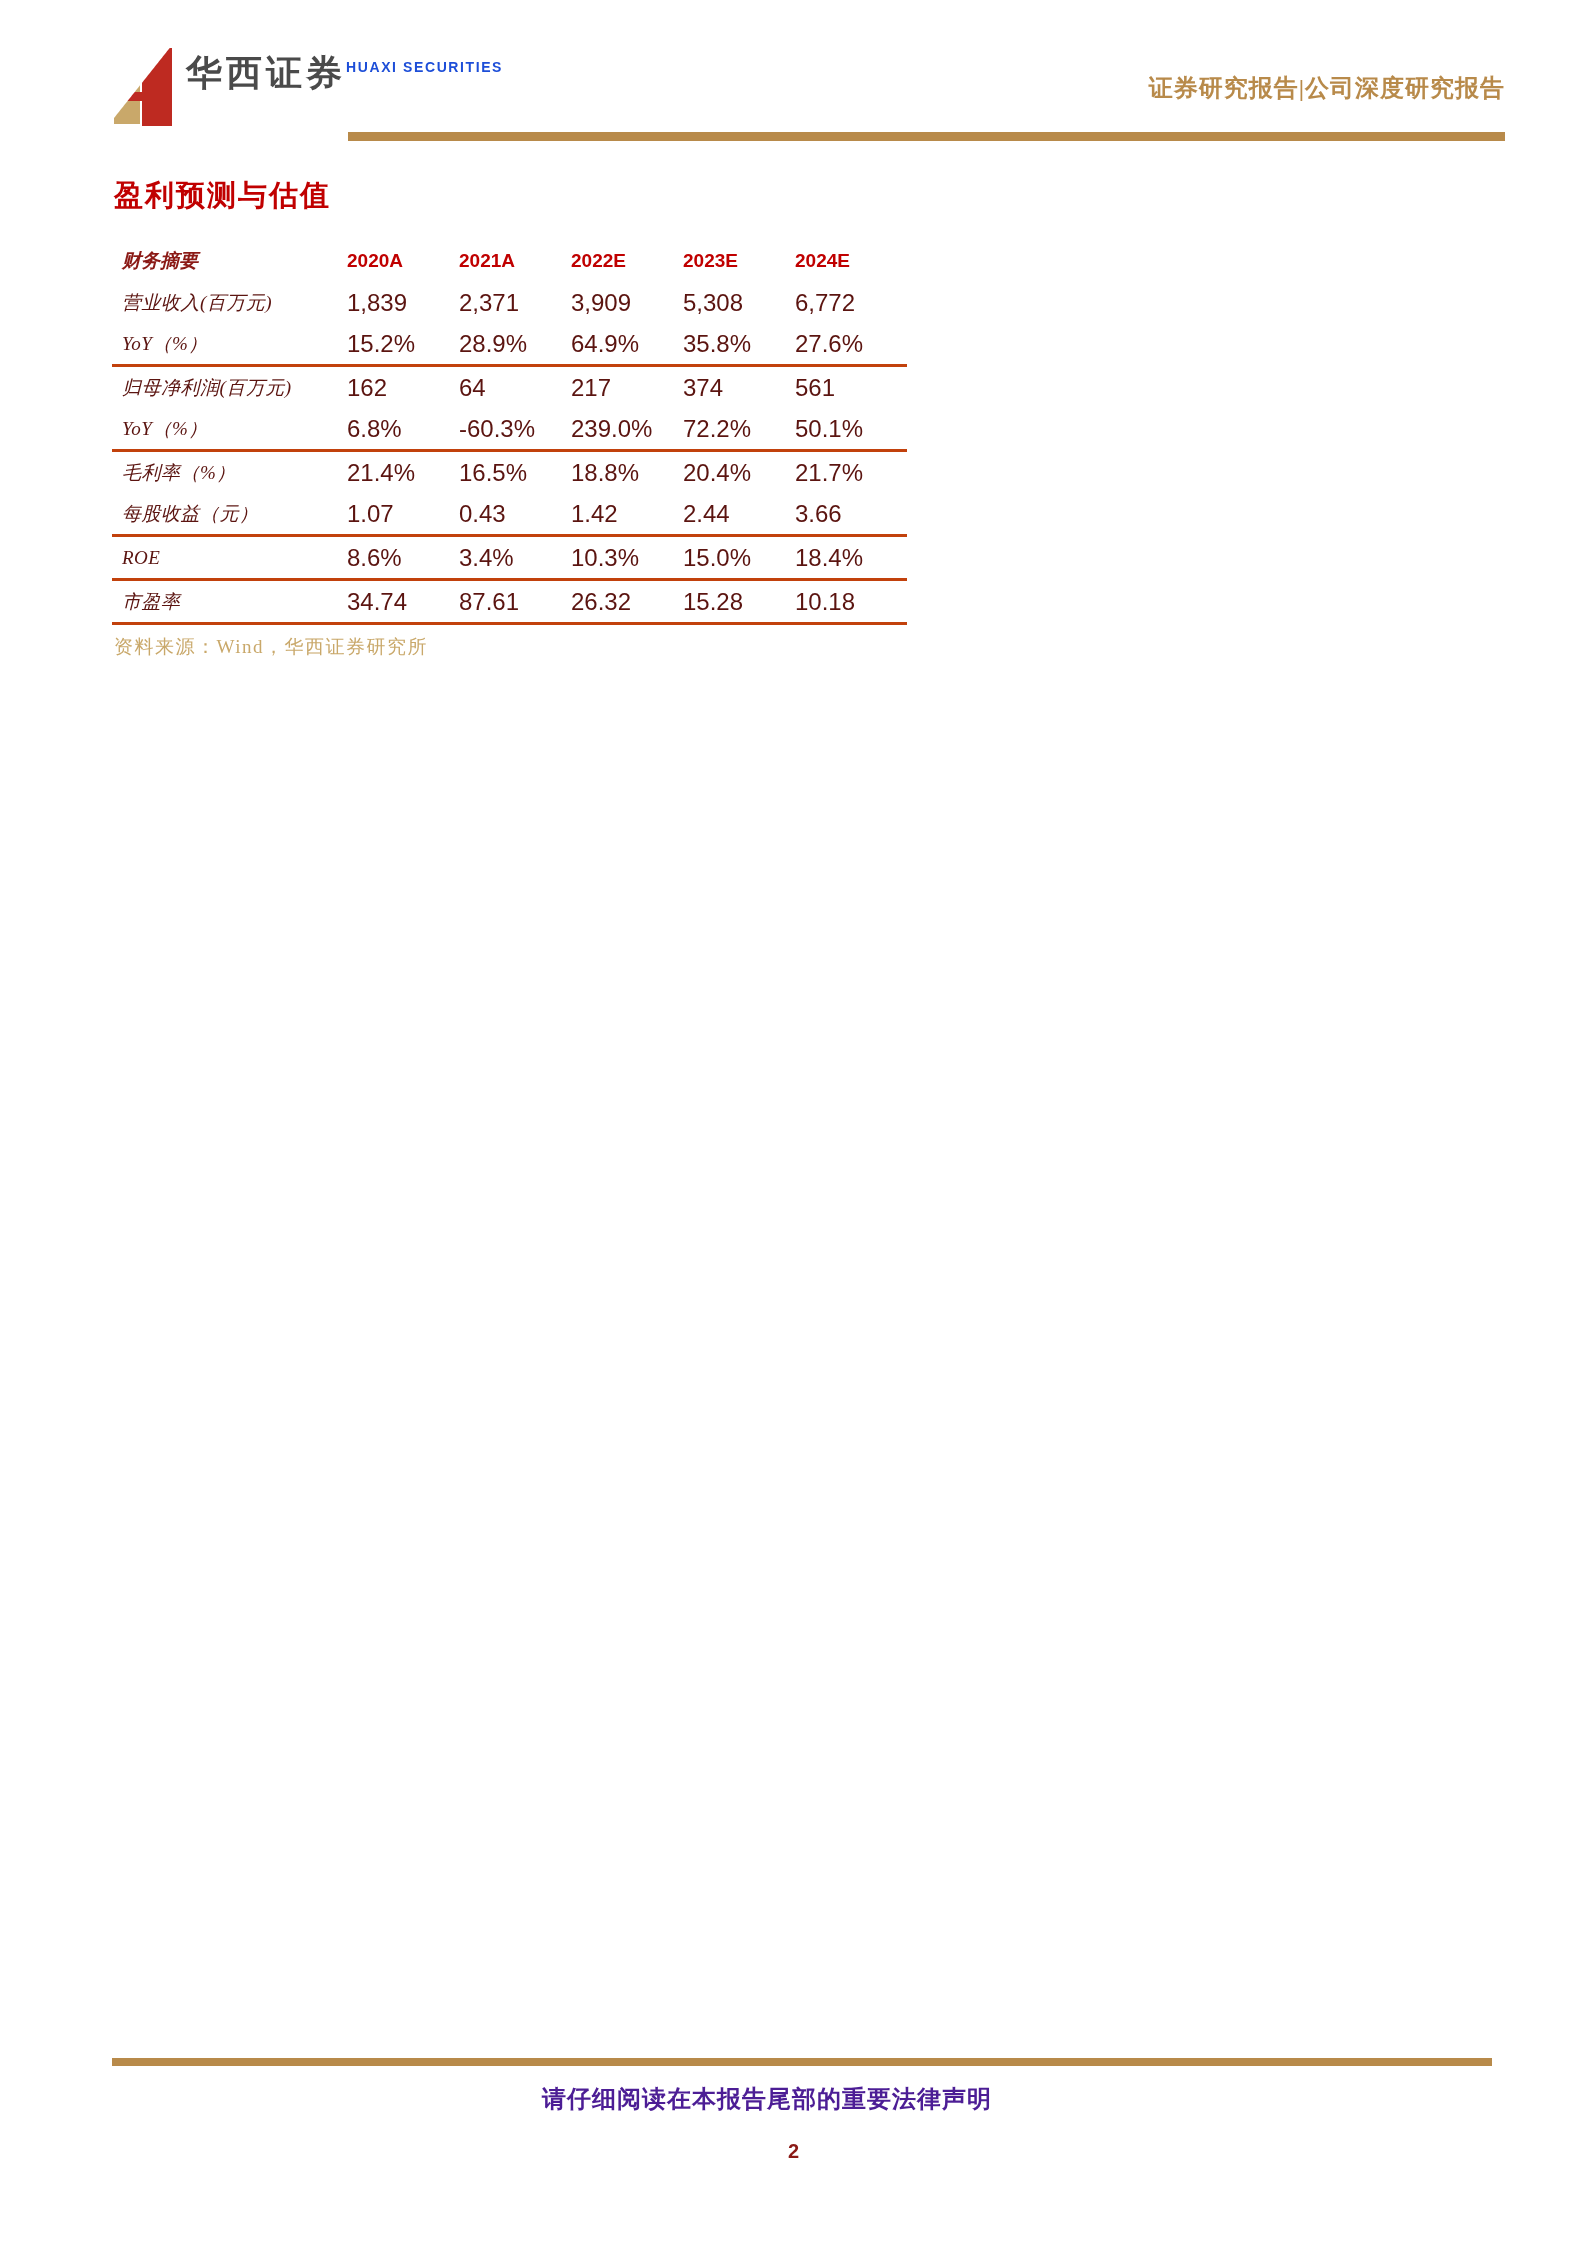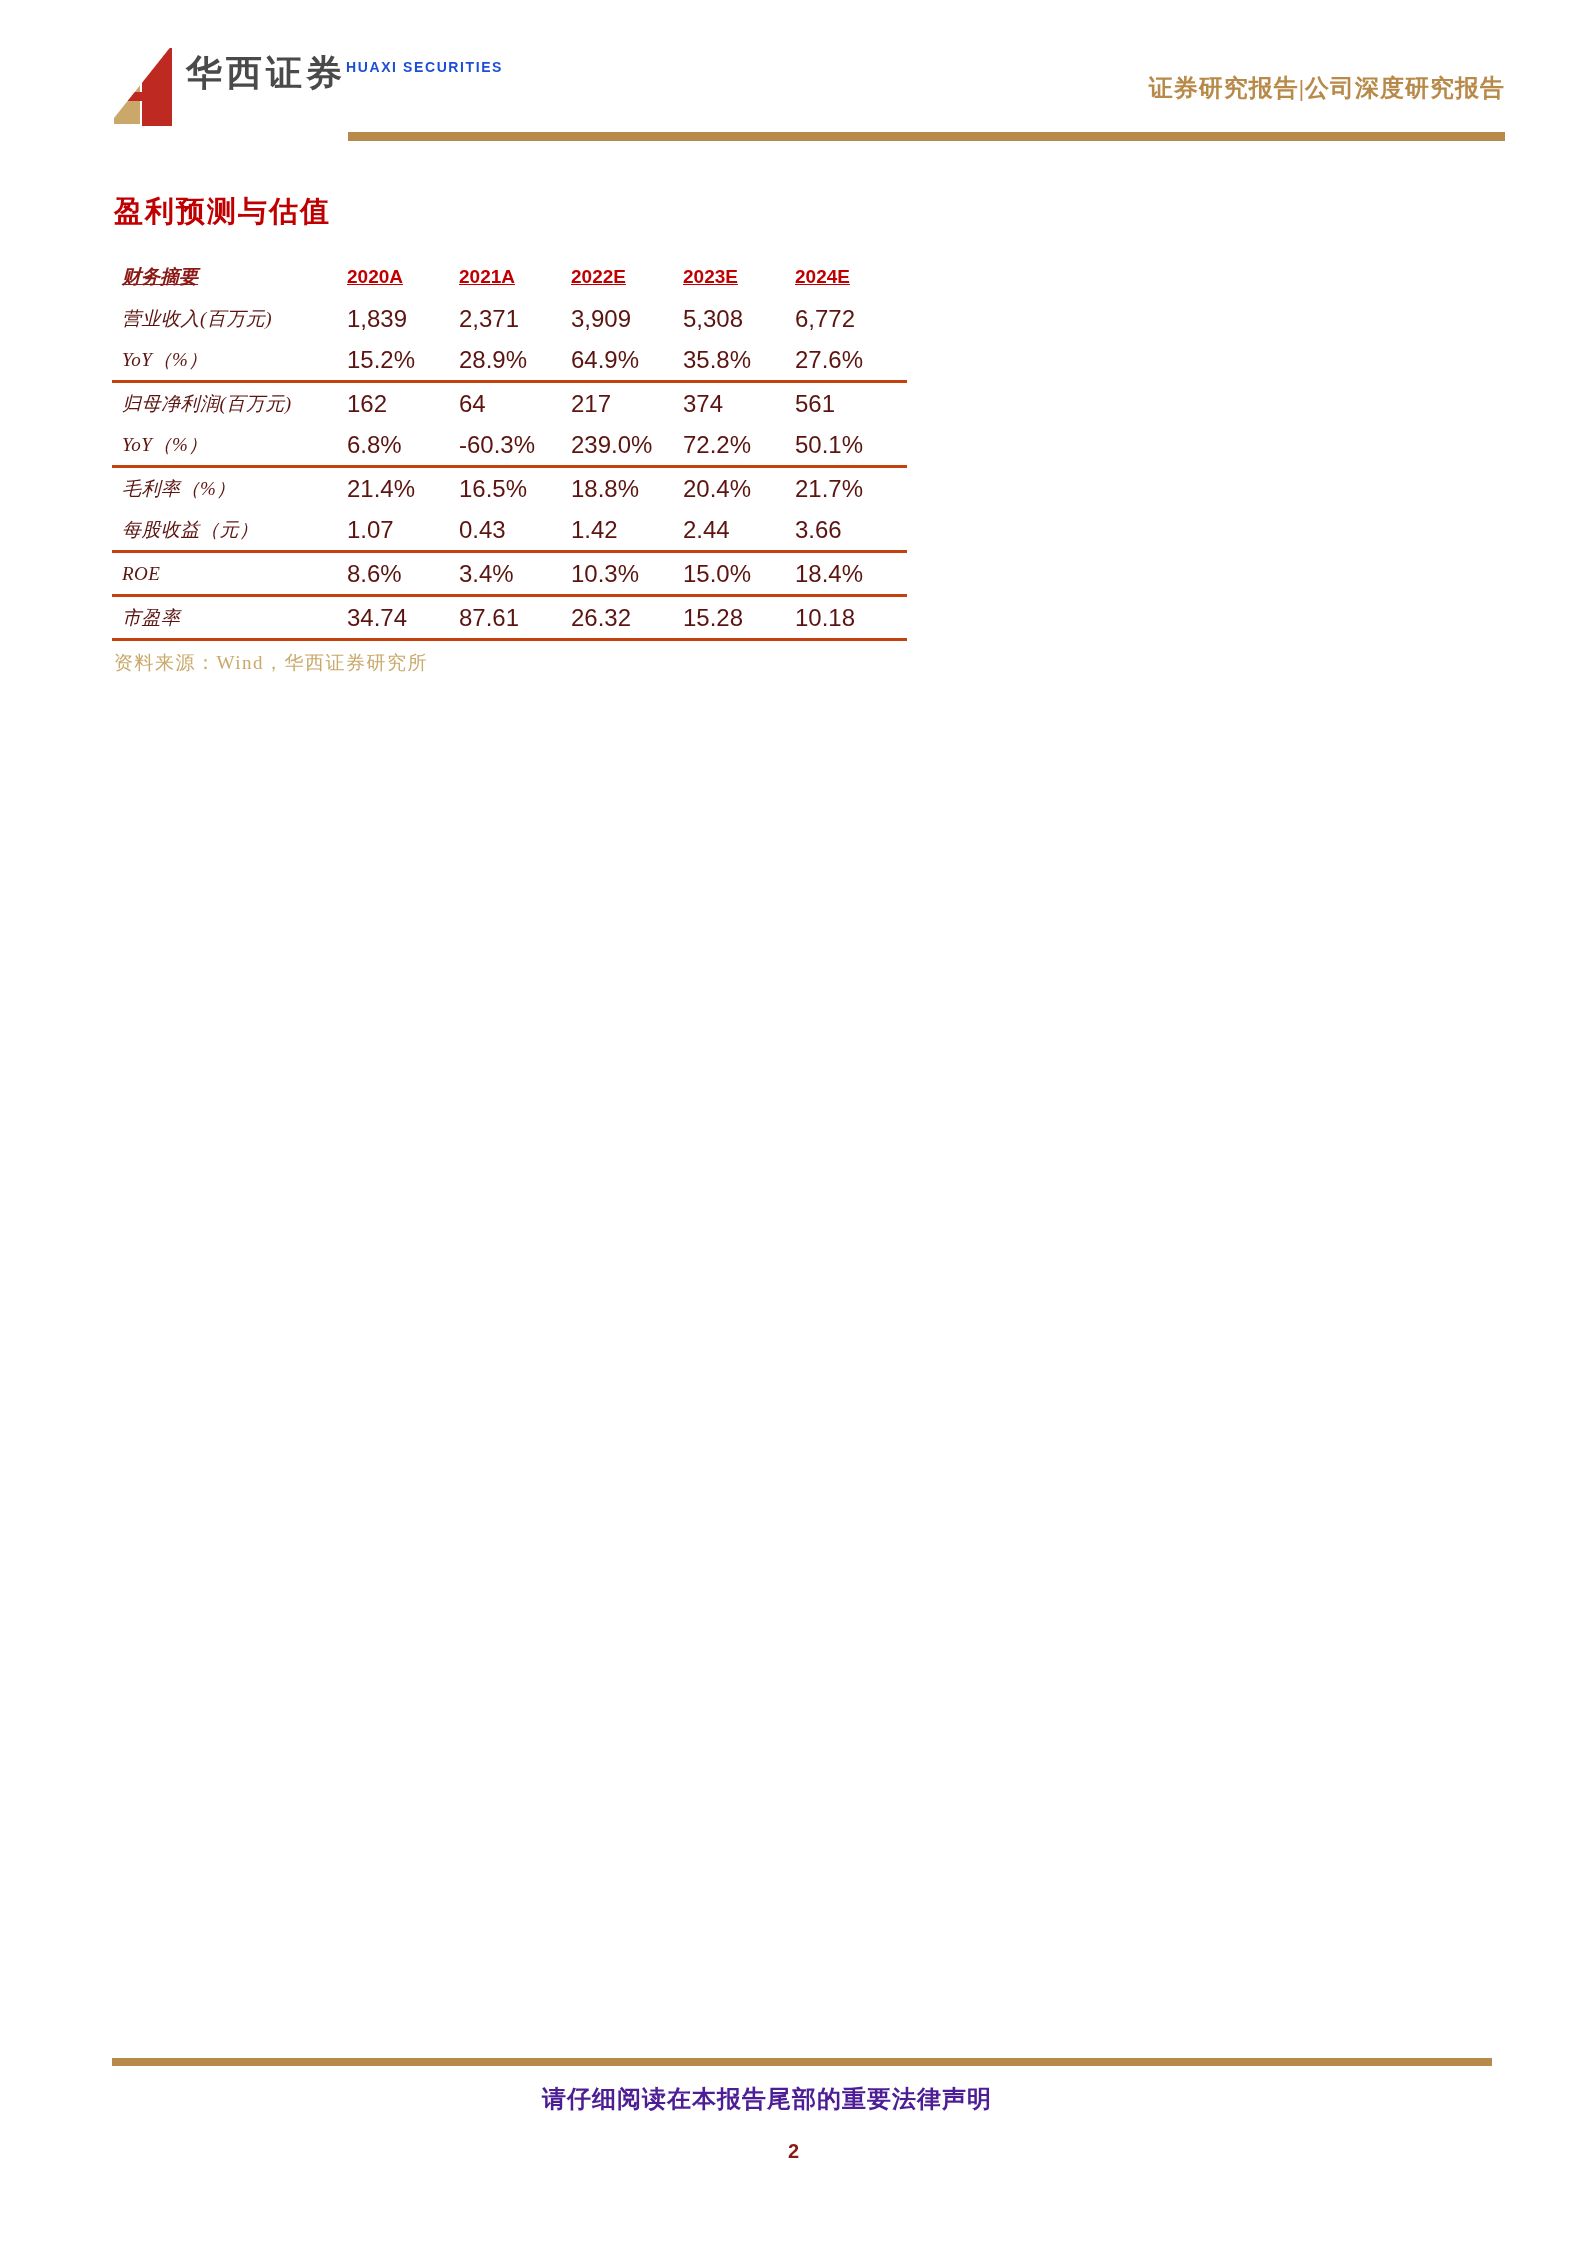--- a/index.html
+++ b/index.html
@@ -121,21 +121,21 @@
     top: 132px;
     width: 1157px;
     height: 9px;
     background: #B88A4A;
   }
 
   
   .content {
     position: absolute;
     left: 112px;
-    top: 192px;
+    top: 176px;
     width: 1380px;
   }
   .section-title {
     font-family: "Liberation Serif", "DejaVu Serif", serif;
     font-size: 29px;
     font-weight: 700;
     color: #C00000;
     letter-spacing: 2px;
     margin: 0 0 24px 2px;
   }
@@ -159,21 +159,20 @@
   .rule-bot td {
     border-bottom: 3px solid #c2410c;
   }
   tr.hdr th {
     height: 42px;
     font-family: "Liberation Sans", sans-serif;
     font-size: 19px;
     font-weight: 700;
     color: #C00000;
     text-align: left;
-    text-decoration: underline;
   }
   tr.hdr th.lbl {
     font-family: "Liberation Serif", "DejaVu Serif", serif;
     font-style: italic;
     font-size: 19px;
     font-weight: 700;
     color: #8B1A16;
     padding-left: 10px;
   }
   tr.drow td {

